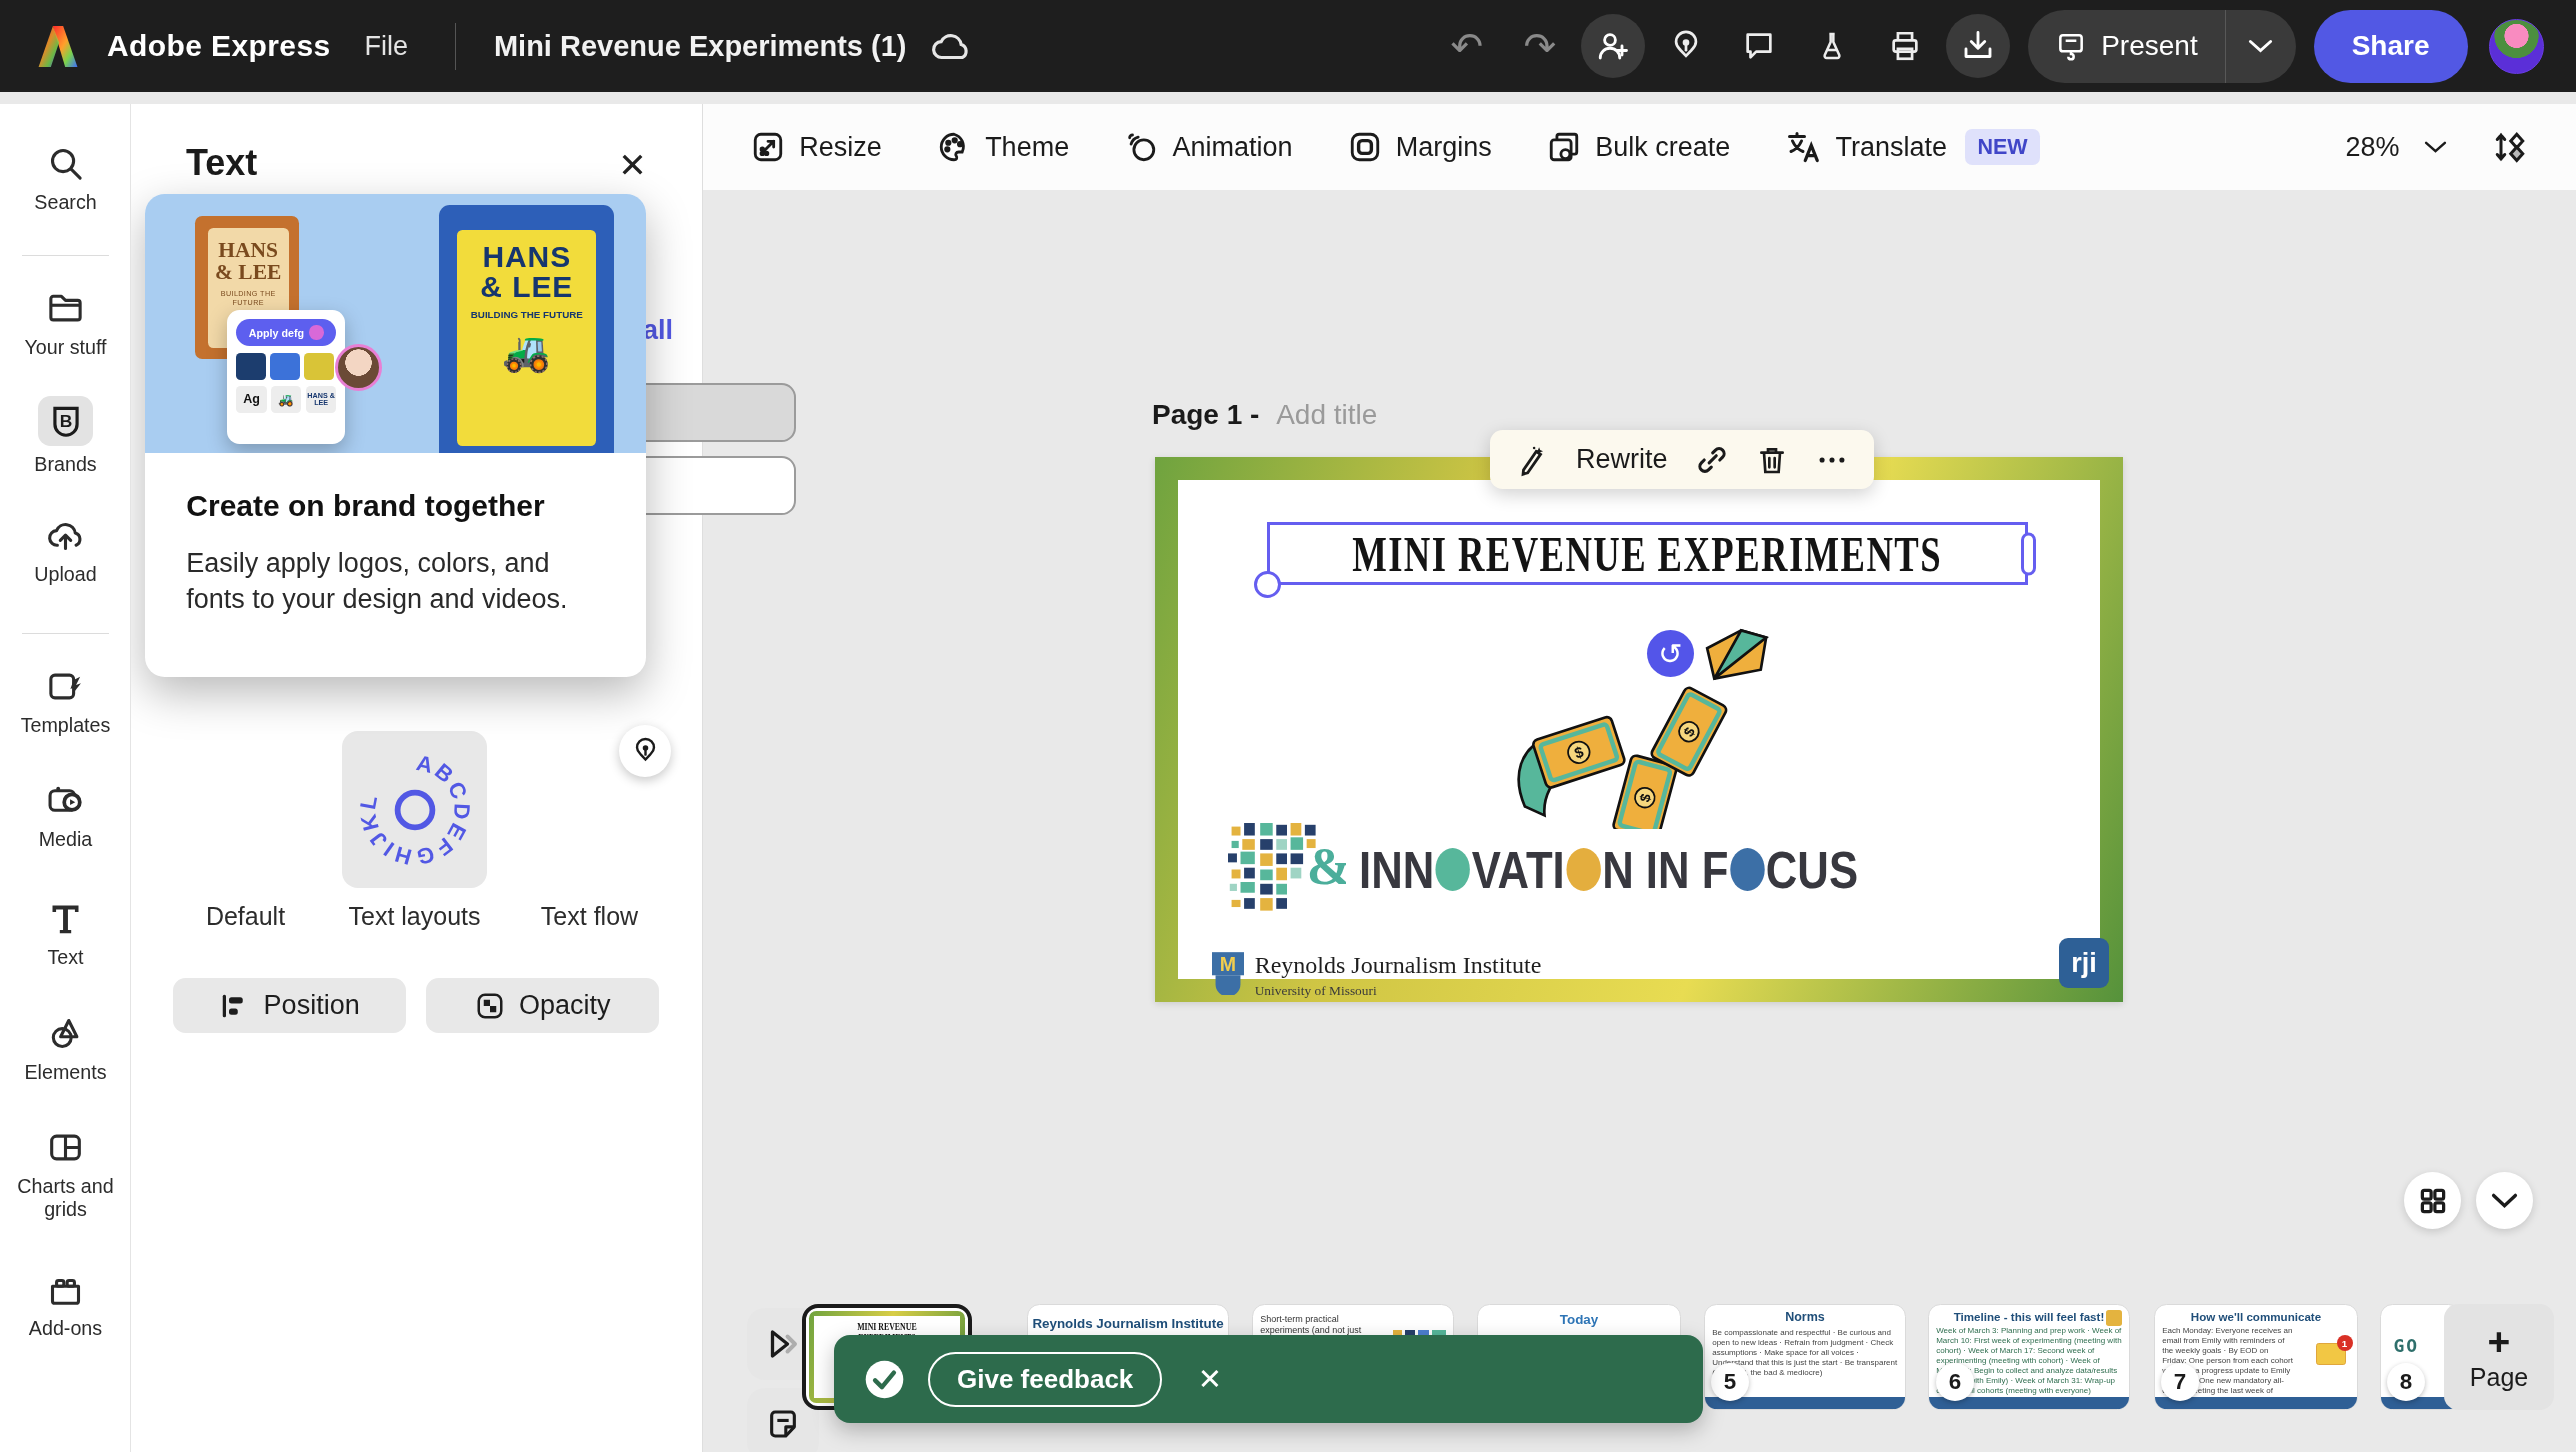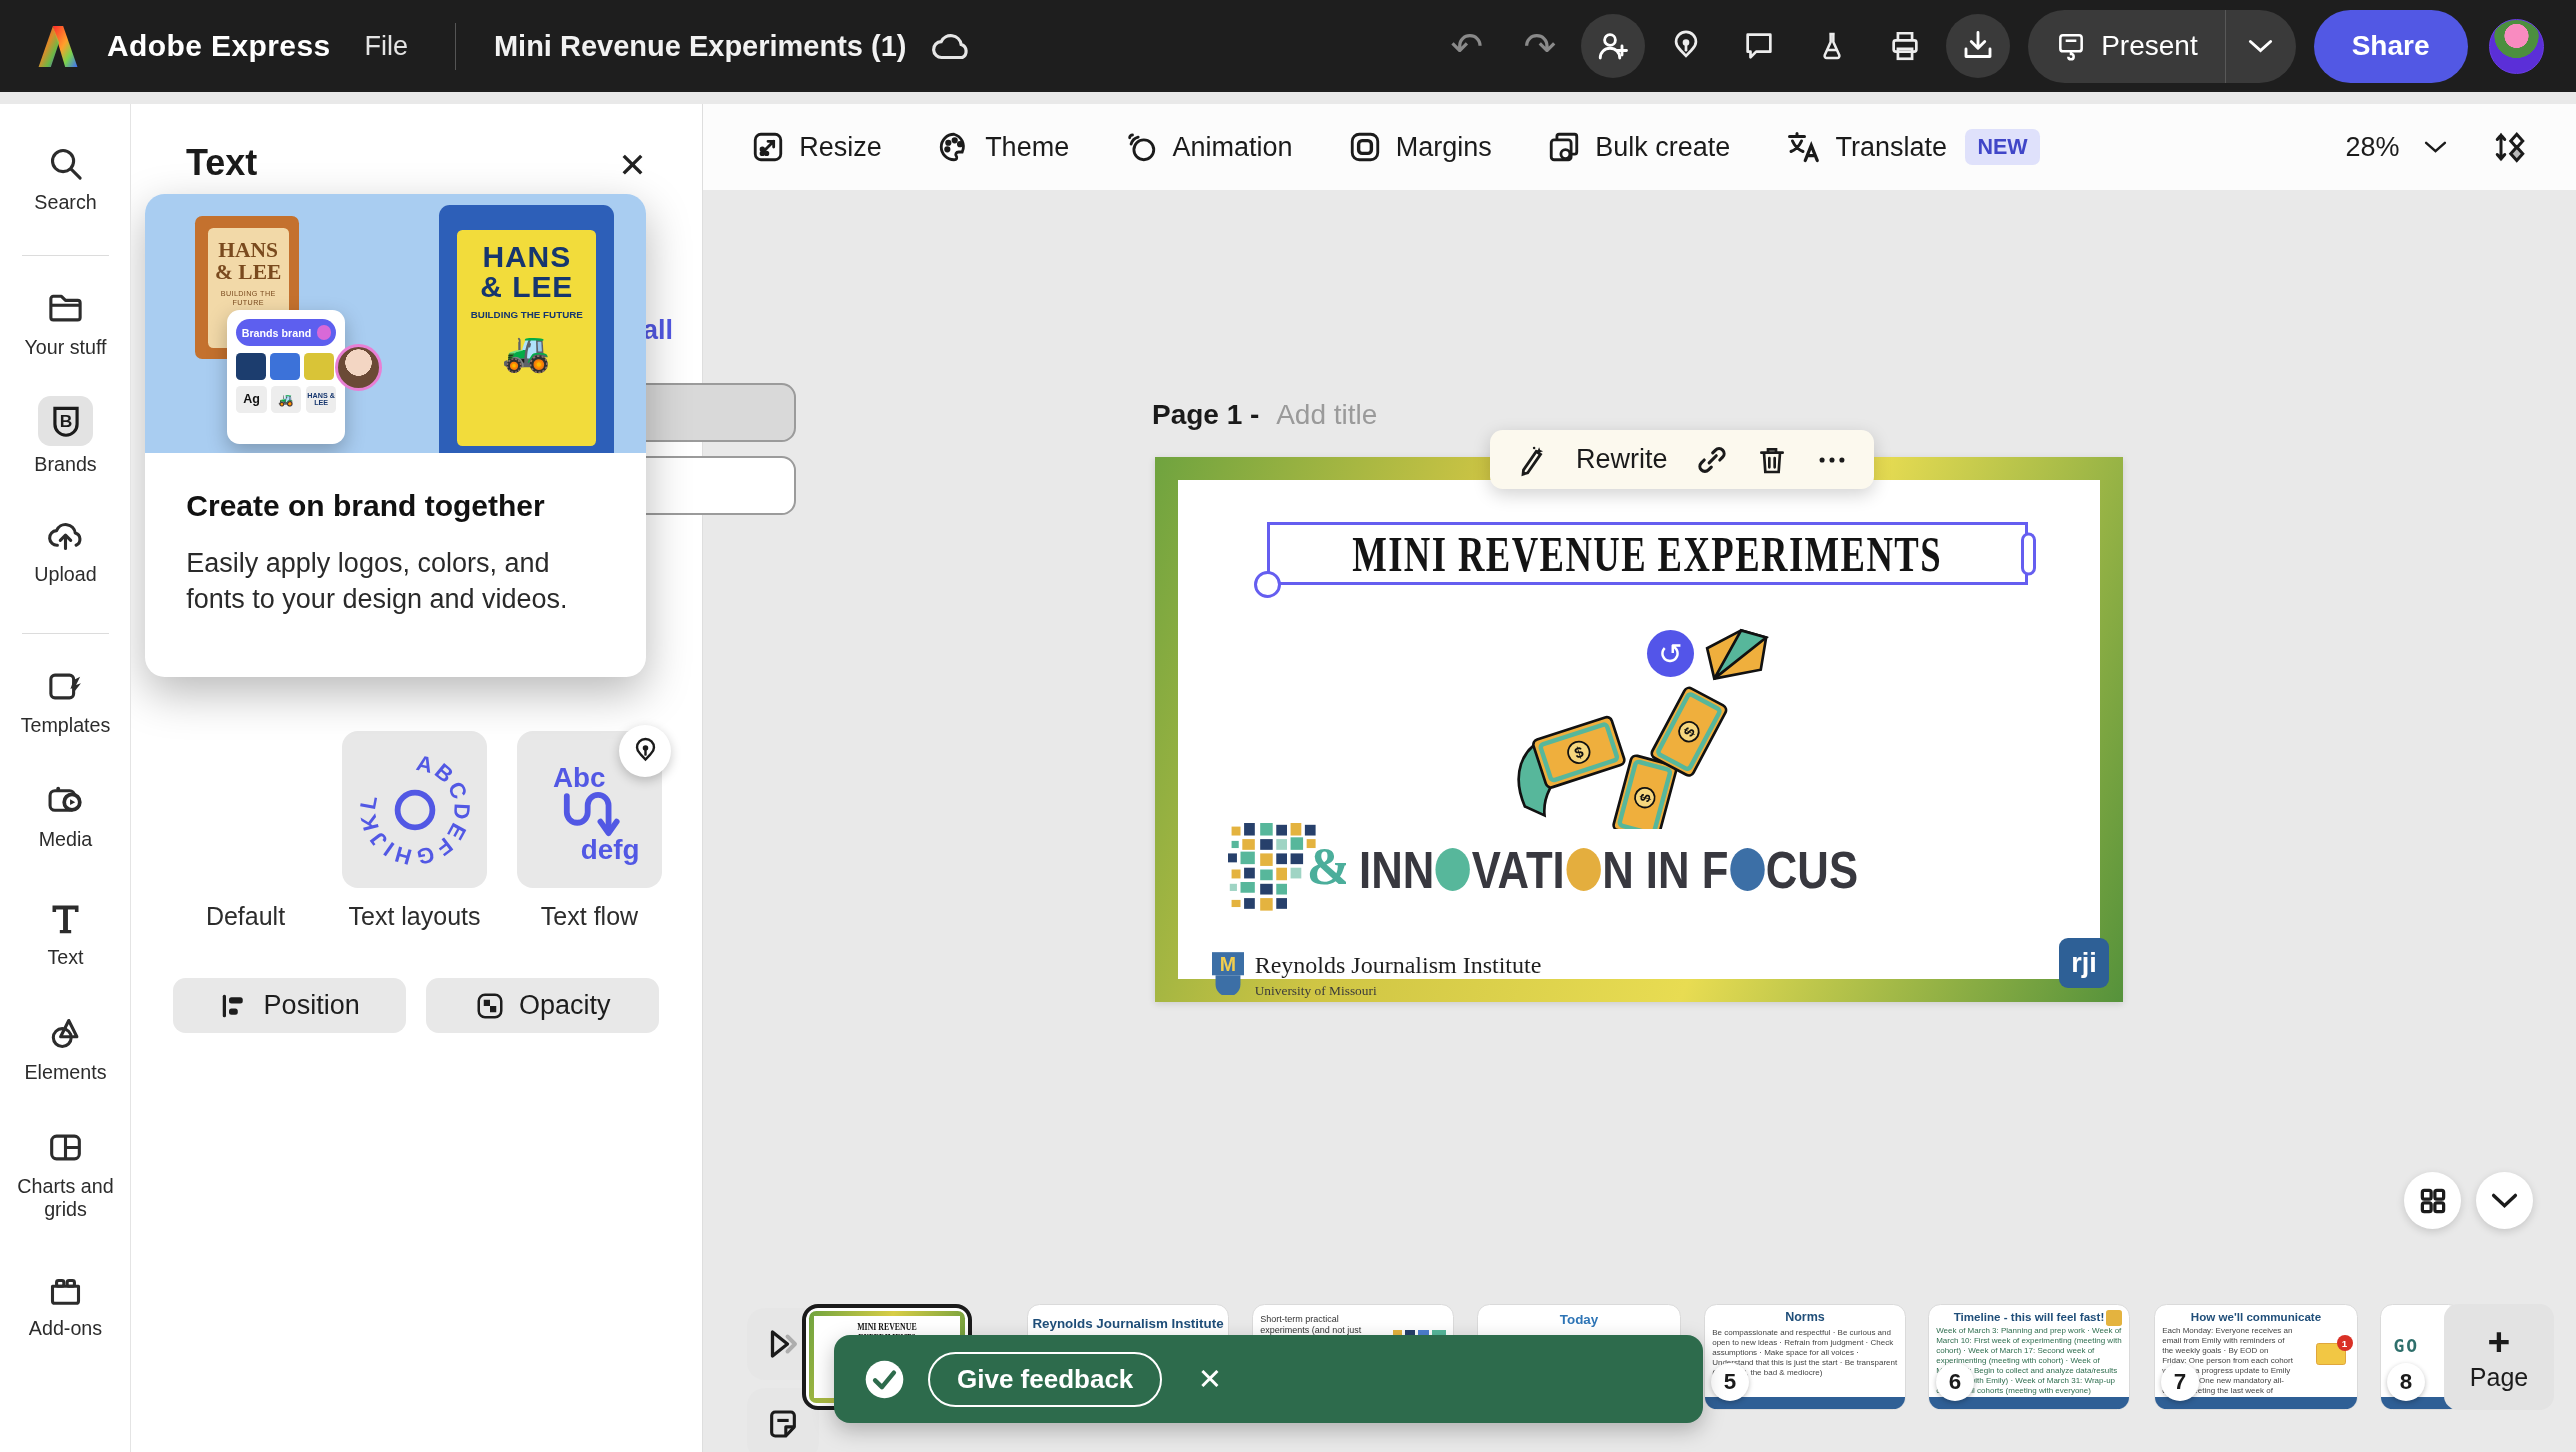--- a/index.html
+++ b/index.html
@@ -385,21 +385,21 @@
         </div>
         <div class="poster2">
           <div class="poster2-inner">
             <div class="t"><span>HANS</span><br><span>&amp; LEE</span></div>
             <div class="s">BUILDING THE FUTURE</div>
             <div class="digger">🚜</div>
           </div>
         </div>
         <div class="brandcard">
           <div class="apply-pill">
-            <span>Brands brand</span>
+            <span>Apply defg</span>
               <span class="apply-dot"></span>
           </div>
           <div class="swatches">
             <div class="swatch" style="background:#1C3D6E"></div>
             <div class="swatch" style="background:#3C72D9"></div>
             <div class="swatch" style="background:#D9C437"></div>
           </div>
           <div class="chips">
             <div class="chip">Ag</div>
             <div class="chip">🚜</div>
@@ -412,28 +412,20 @@
       <div class="promo-body">Easily apply logos, colors, and fonts to your design and videos.</div>
     </div>
 
     <div class="tile" style="left:211px">
       <svg class="ic" width="116" height="116" viewBox="0 0 100 100">
         <defs>
             <path id="circ" d="M50,16 a34,34 0 1,1 -0.01,0"></path>
           </defs>
         <circle cx="50" cy="50" r="15" fill="none" stroke="#5258E4" stroke-width="5"></circle>
         <text font-size="19" font-weight="bold" fill="#5258E4" letter-spacing="2"><textPath href="#circ">ABCDEFGHIJKL</textPath></text>
-      </svg>
-    </div>
-    <div class="tile" style="left:386px">
-      <svg class="ic" width="116" height="116" viewBox="0 0 100 100">
-        <text x="18" y="30" font-size="24" font-weight="bold" fill="#5258E4">Abc</text>
-        <path d="M30 38 v14 a9 9 0 0 0 18 0 v-6 a9 9 0 0 1 18 0 v18" fill="none" stroke="#5258E4" stroke-width="5" stroke-linecap="round"></path>
-        <path d="M59 60 L66 70 L73 60" fill="none" stroke="#5258E4" stroke-width="5" stroke-linecap="round" stroke-linejoin="round"></path>
-        <text x="42" y="92" font-size="24" font-weight="bold" fill="#5258E4">defg</text>
       </svg>
     </div>
     <div class="bulb-badge">
       <svg class="ic" width="29" height="30" viewBox="0 0 24 24" fill="none" stroke="#1B1B1B" stroke-width="2" stroke-linecap="round">
         <path d="M12 2 a7 7 0 0 1 7 7 c0 3-2 4.6-3.2 6 L12 19 L8.2 15 C7 13.6 5 12 5 9 a7 7 0 0 1 7-7 Z"></path>
           <circle cx="12" cy="9.5" r="1.3" fill="#1B1B1B"></circle>
           <path d="M12 11 v4"></path>
       </svg>
     </div>
     <div class="tile-label" style="left:42px">Default</div>

